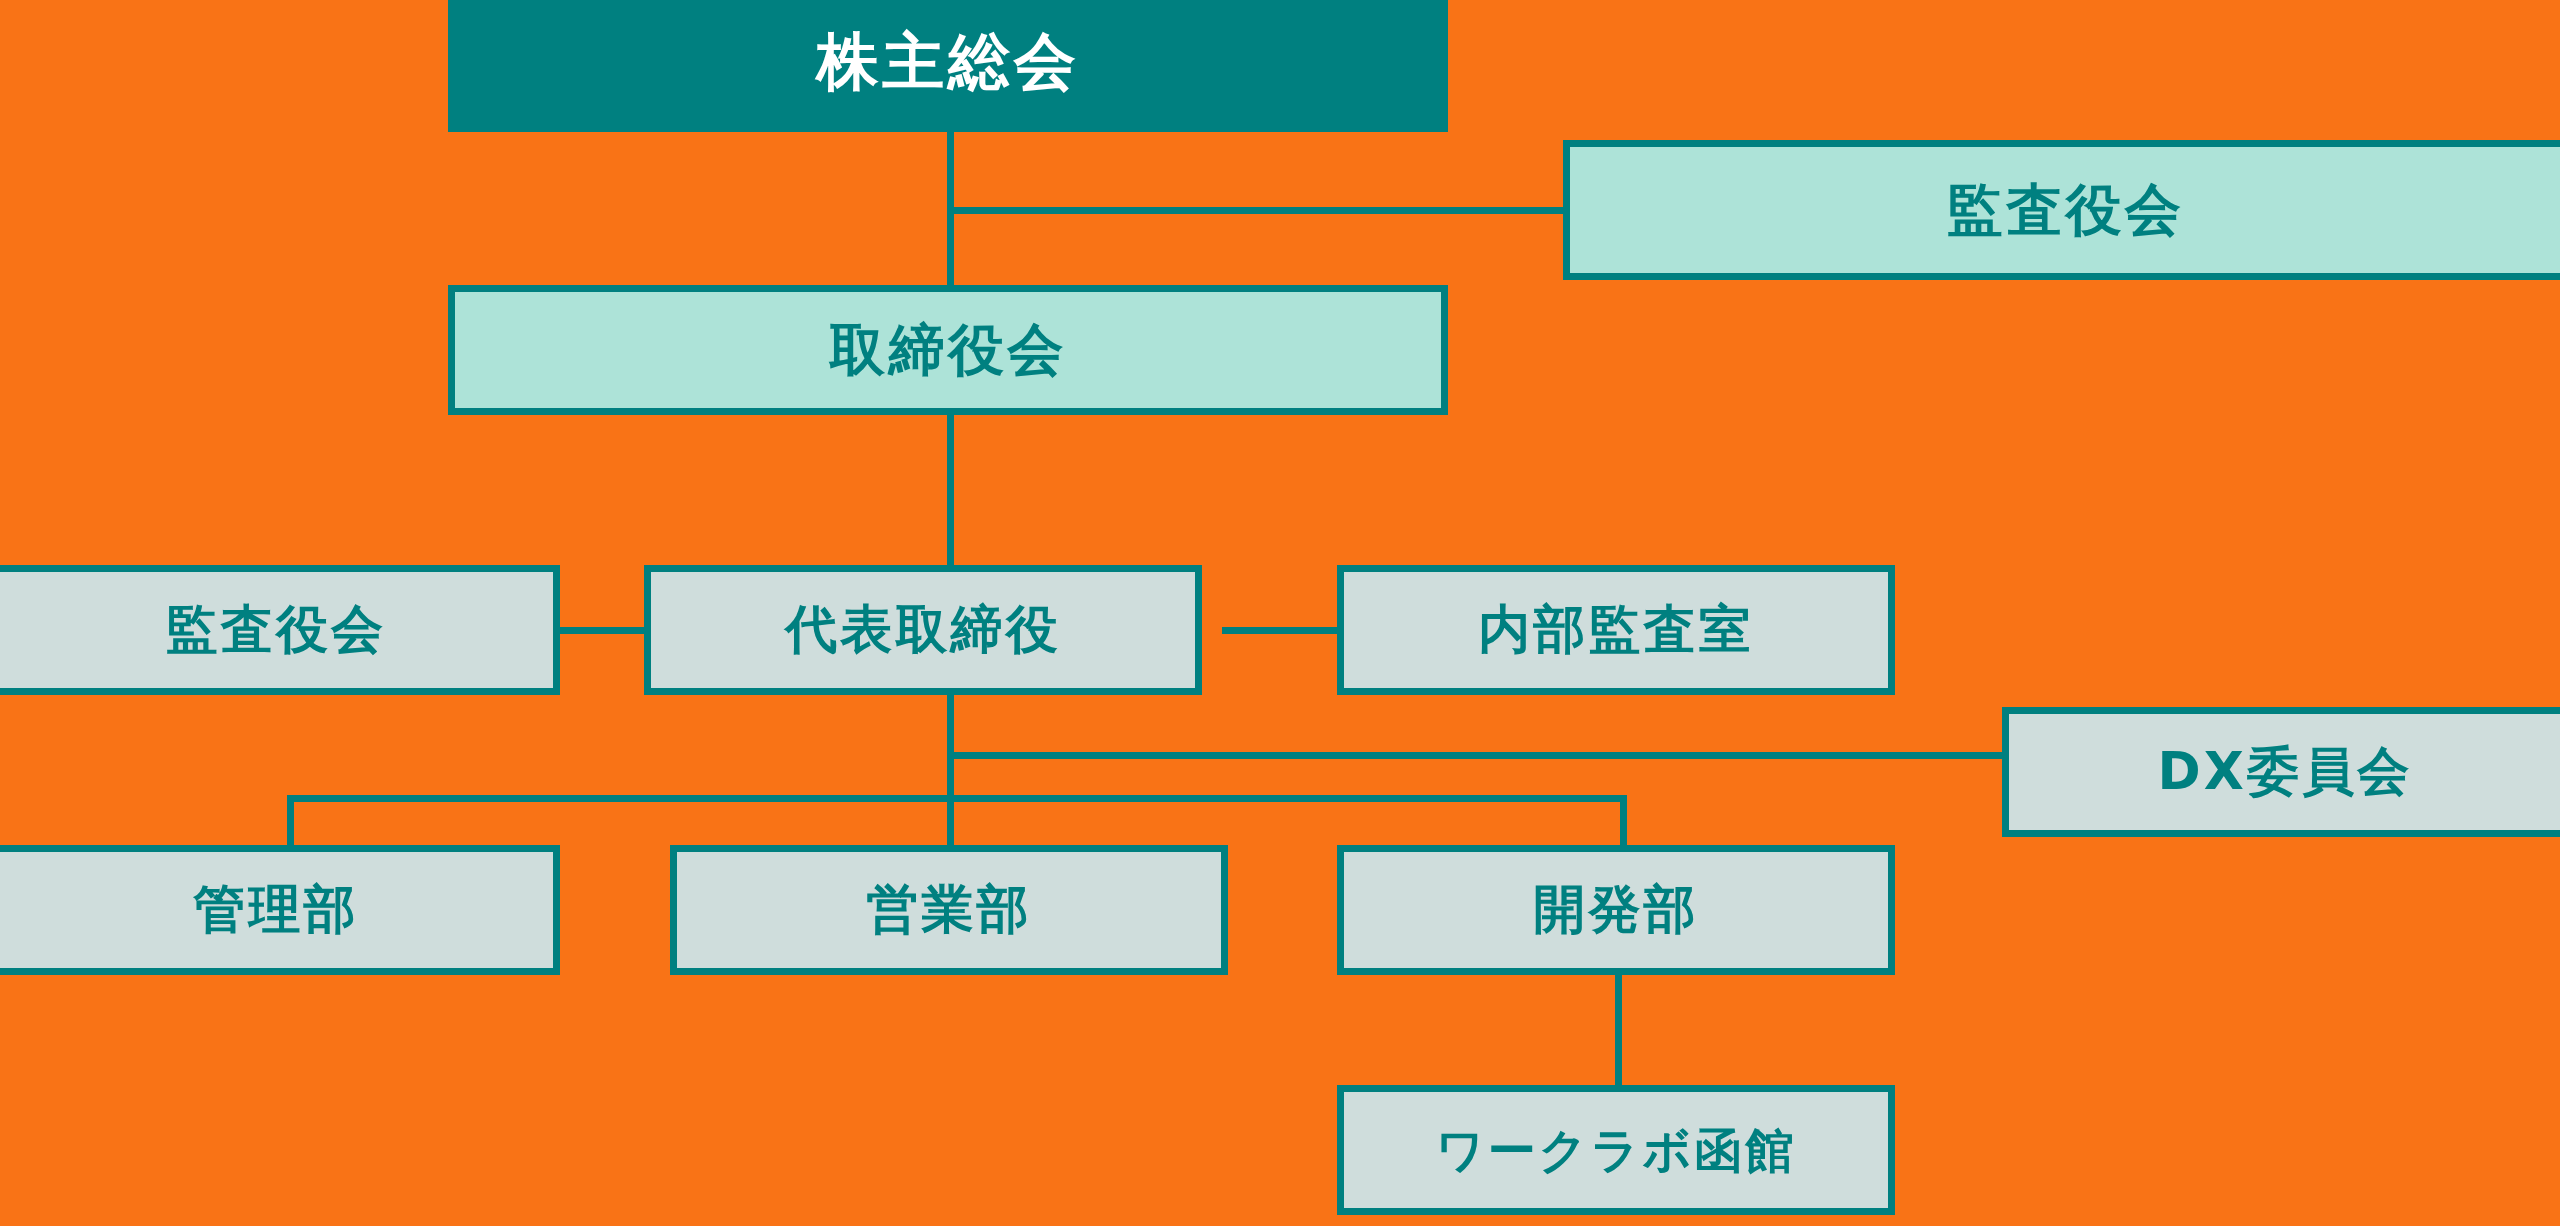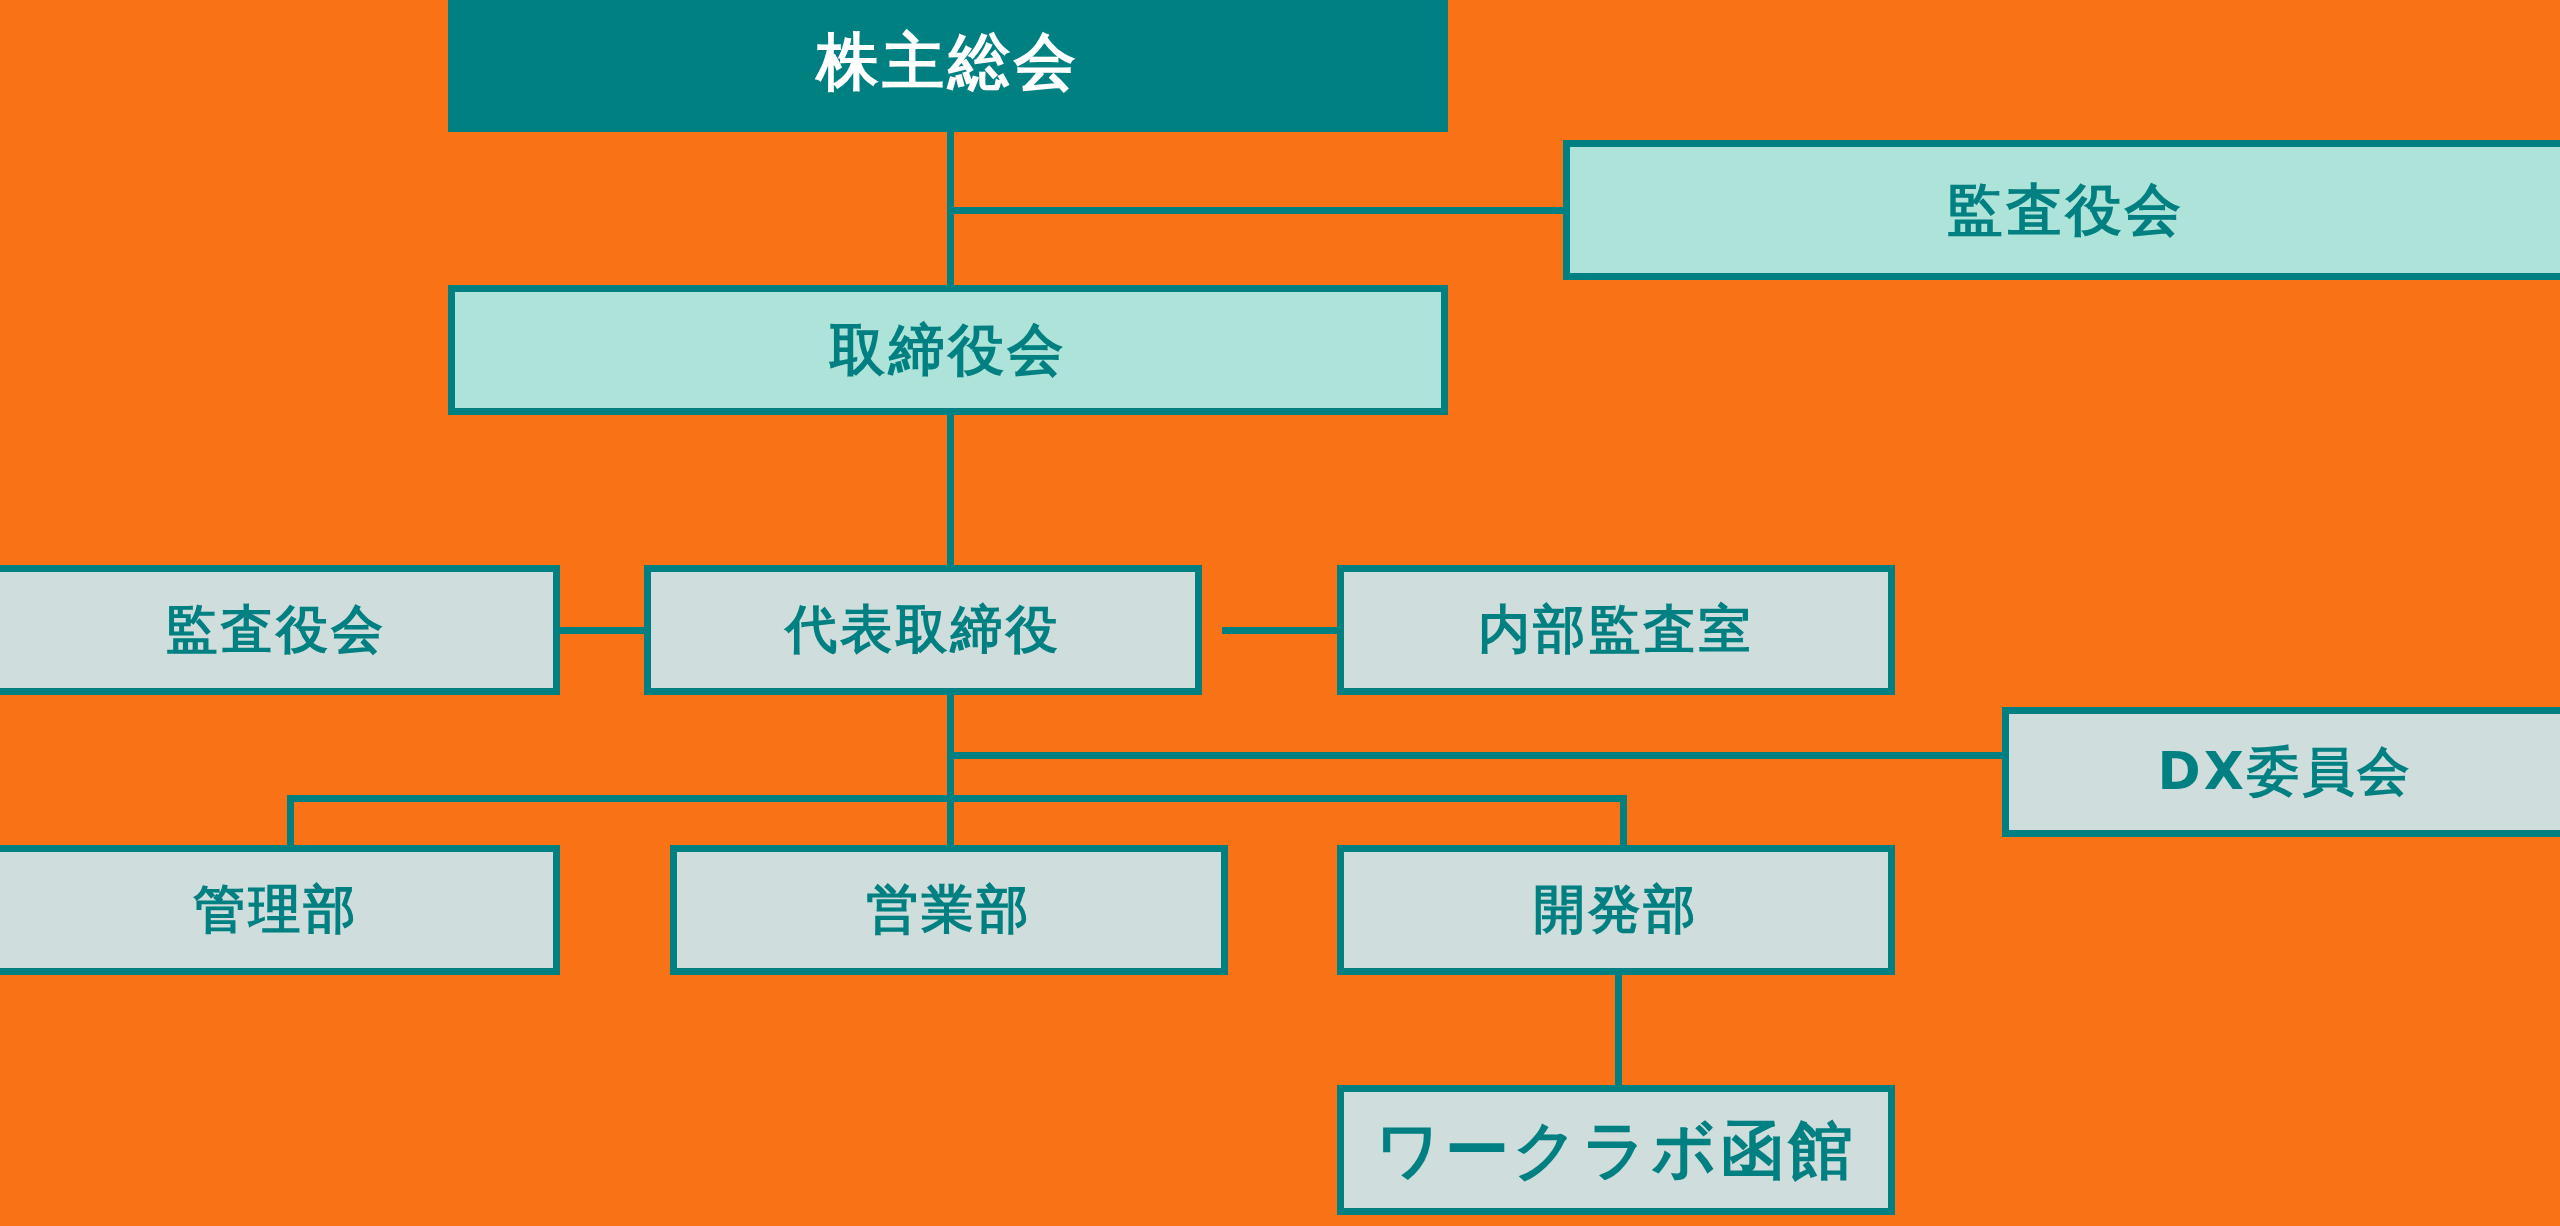--- a/index.html
+++ b/index.html
@@ -49,21 +49,21 @@
 
   
   .node.gray {
     background: #cfdddc;
     border: 7px solid #008080;
     color: #008080;
     font-weight: 700;
     font-size: 52px;
   }
 
-  .node.gray.small { font-size: 64px; }
+  .node.gray.small { font-size: 48px; }
 
   .connector {
     position: absolute;
     background: #008080;
     z-index: 1;
   }
   .connector.v { width: 7px; }
   .connector.h { height: 7px; }
 </style>
 </head>

